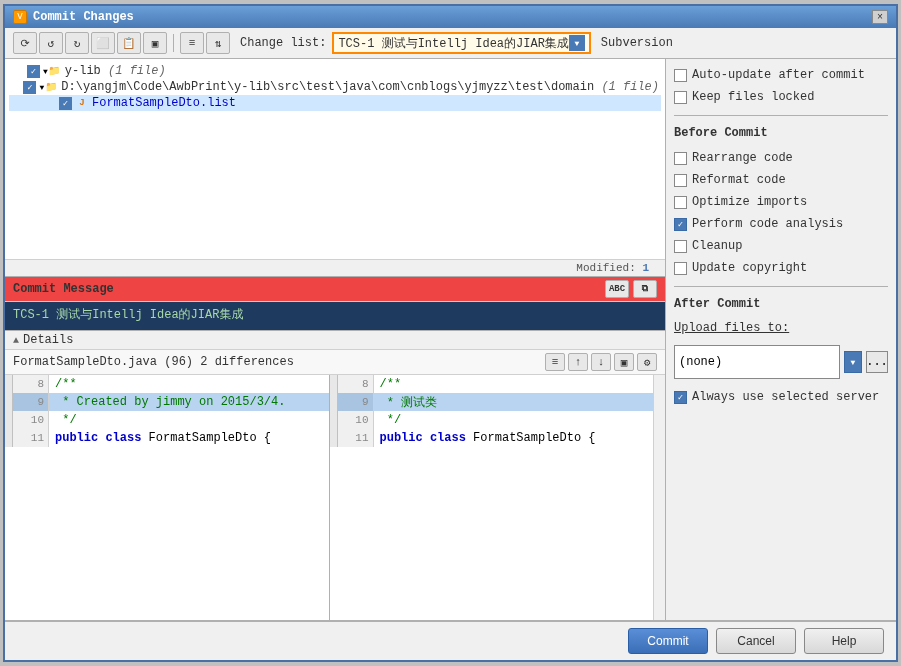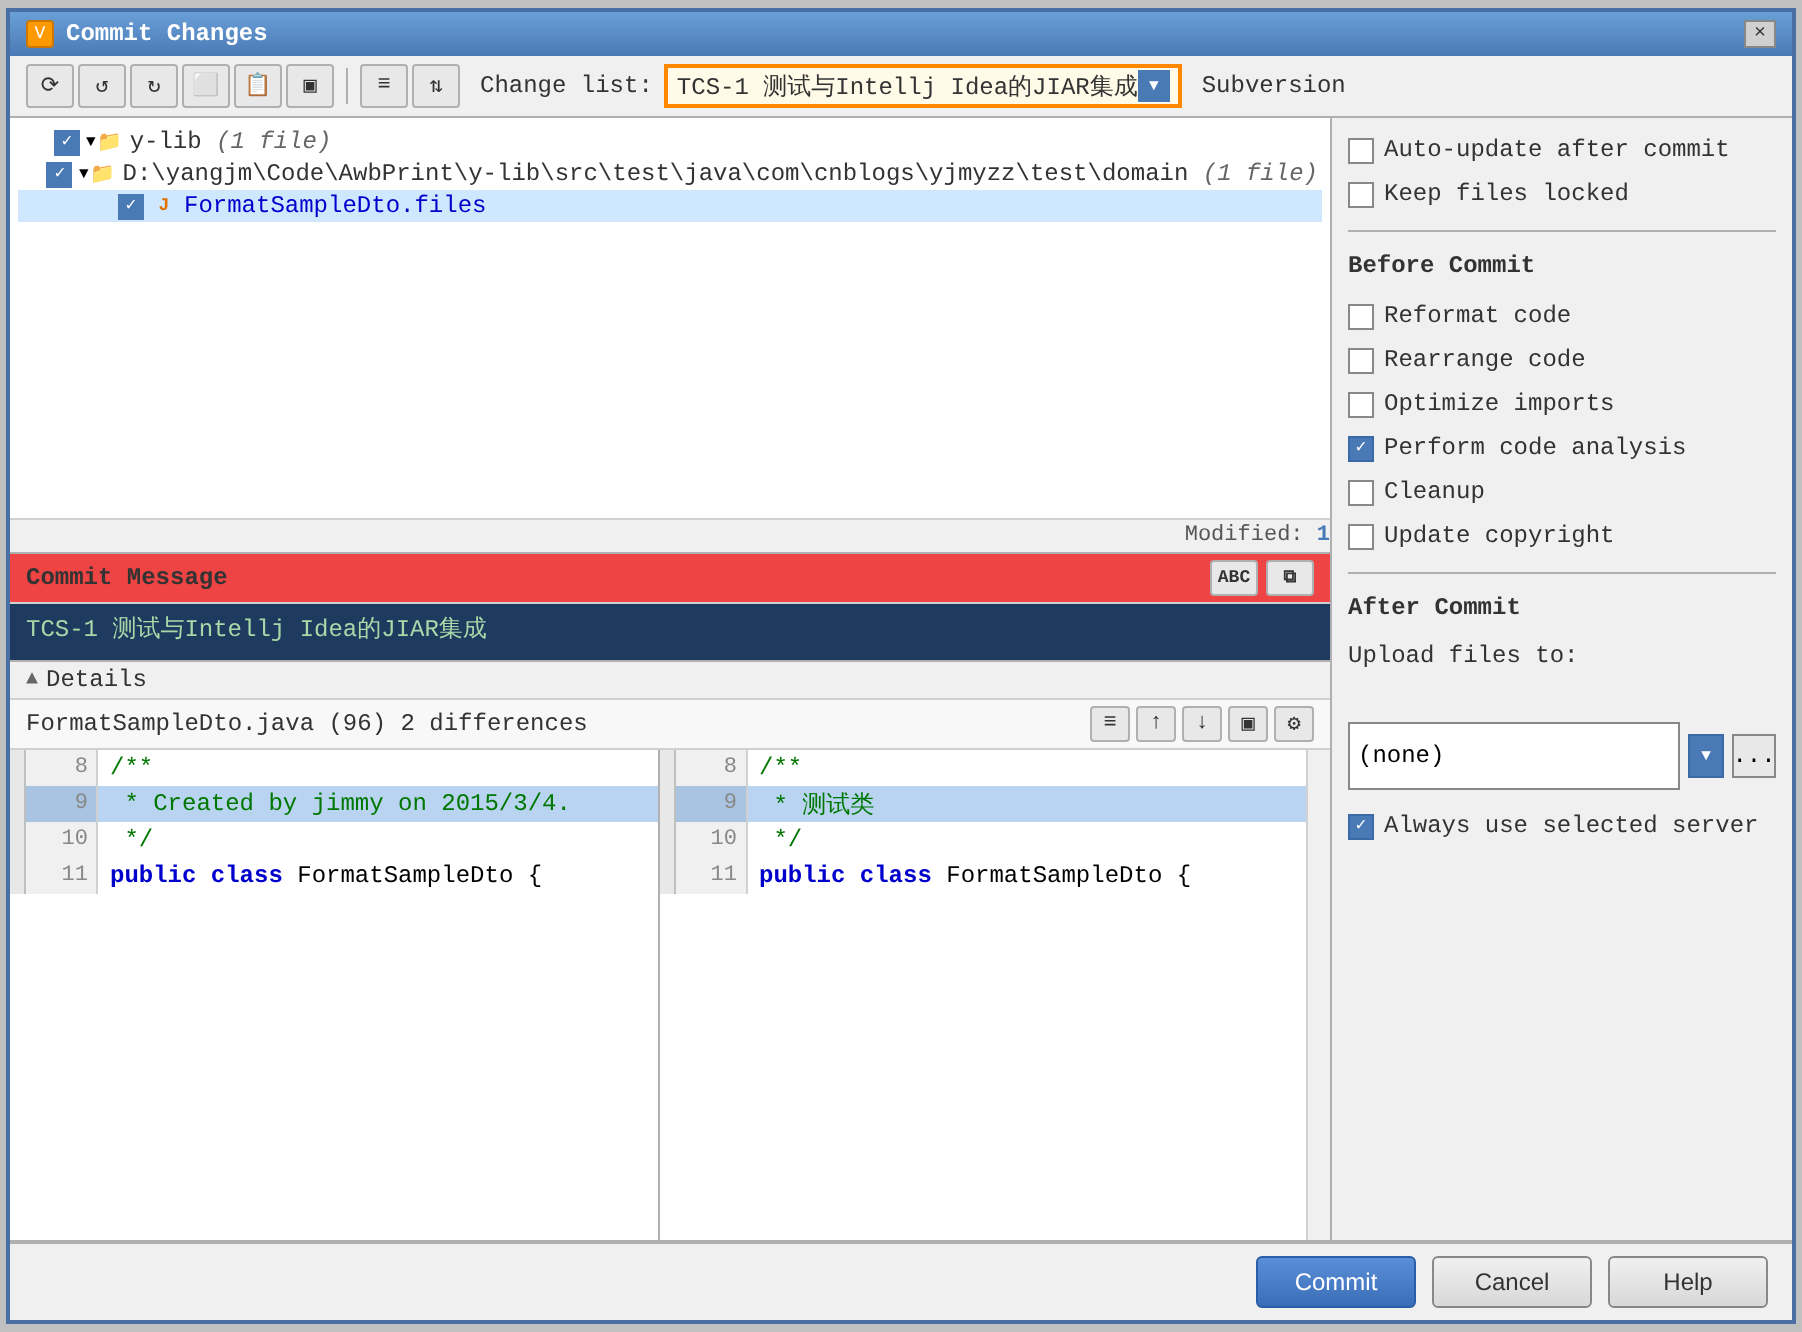--- a/index.html
+++ b/index.html
@@ -188,21 +188,21 @@
       font-size: 10px;
       flex-shrink: 0;
     }
     .folder-icon { color: #f0a800; }
     .file-icon { color: #e07000; }
     .tree-label { font-size: 12px; color: #333; }
     .tree-label .italic { font-style: italic; color: #666; }
     .modified-bar {
       display: flex;
       justify-content: flex-end;
-      padding: 2px 0;
+      padding: 2px 16px;
       background: #f0f0f0;
       border-top: 1px solid #d0d0d0;
       font-size: 11px;
       color: #555;
     }
     .modified-count { color: #4a7ab5; font-weight: bold; }
     .commit-msg-section {
       display: flex;
       flex-direction: column;
       border-top: 1px solid #b0b0b0;
@@ -515,21 +515,21 @@
             <span class="italic">(1 file)</span>
           </span>
         </div>
 
         <div class="tree-item" style="background:#d0e8ff;">
           <span class="tree-indent"></span>
           <span class="tree-indent"></span>
           <span class="tree-indent"></span>
           <div class="tree-checkbox checked"></div>
           <span class="tree-icon file-icon" style="color:#e07000; font-size:9px; font-weight:bold;">J</span>
-          <span class="tree-label" style="color:#0000cc;">FormatSampleDto.files</span>
+          <span class="tree-label" style="color:#0000cc;">FormatSampleDto.list</span>
         </div>
       </div>
 
       <div class="modified-bar">
         <span>Modified:</span>&nbsp;
         <span class="modified-count">1</span>
       </div>
 
       <div class="commit-msg-section">
         <div class="commit-msg-header">
@@ -625,25 +625,25 @@
         <div class="checkbox-box"></div>
         <span class="checkbox-label">Keep files locked</span>
       </div>
 
       <div class="section-divider"></div>
 
       <div class="section-title">Before Commit</div>
 
       <div class="checkbox-row">
         <div class="checkbox-box"></div>
+        <span class="checkbox-label">Rearrange code</span>
+      </div>
+      <div class="checkbox-row">
+        <div class="checkbox-box"></div>
         <span class="checkbox-label">Reformat code</span>
-      </div>
-      <div class="checkbox-row">
-        <div class="checkbox-box"></div>
-        <span class="checkbox-label">Rearrange code</span>
       </div>
       <div class="checkbox-row">
         <div class="checkbox-box"></div>
         <span class="checkbox-label">Optimize imports</span>
       </div>
       <div class="checkbox-row">
         <div class="checkbox-box checked"></div>
         <span class="checkbox-label">Perform code analysis</span>
       </div>
       <div class="checkbox-row">
@@ -652,21 +652,21 @@
       </div>
       <div class="checkbox-row">
         <div class="checkbox-box"></div>
         <span class="checkbox-label">Update copyright</span>
       </div>
 
       <div class="section-divider"></div>
 
       <div class="section-title">After Commit</div>
 
-      <div class="upload-label" style="margin-bottom:20px;">Upload files to:</div>
+      <div class="upload-label" style="margin-bottom:4px;text-decoration:underline;">Upload files to:</div>
       <div class="upload-row">
         <div class="upload-dropdown">
           <span>(none)</span>
         </div>
         <div class="upload-dropdown-arrow">▼</div>
         <div class="upload-dots-btn">...</div>
       </div>
 
       <div class="checkbox-row">
         <div class="checkbox-box checked"></div>

